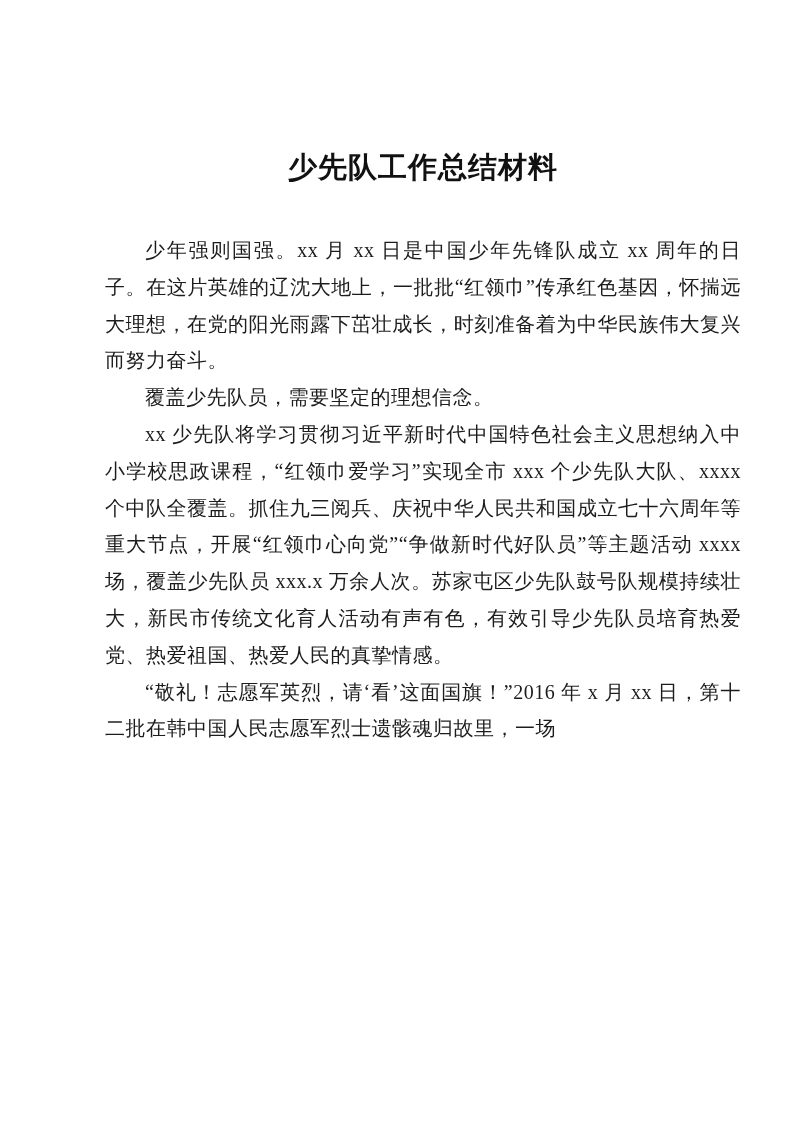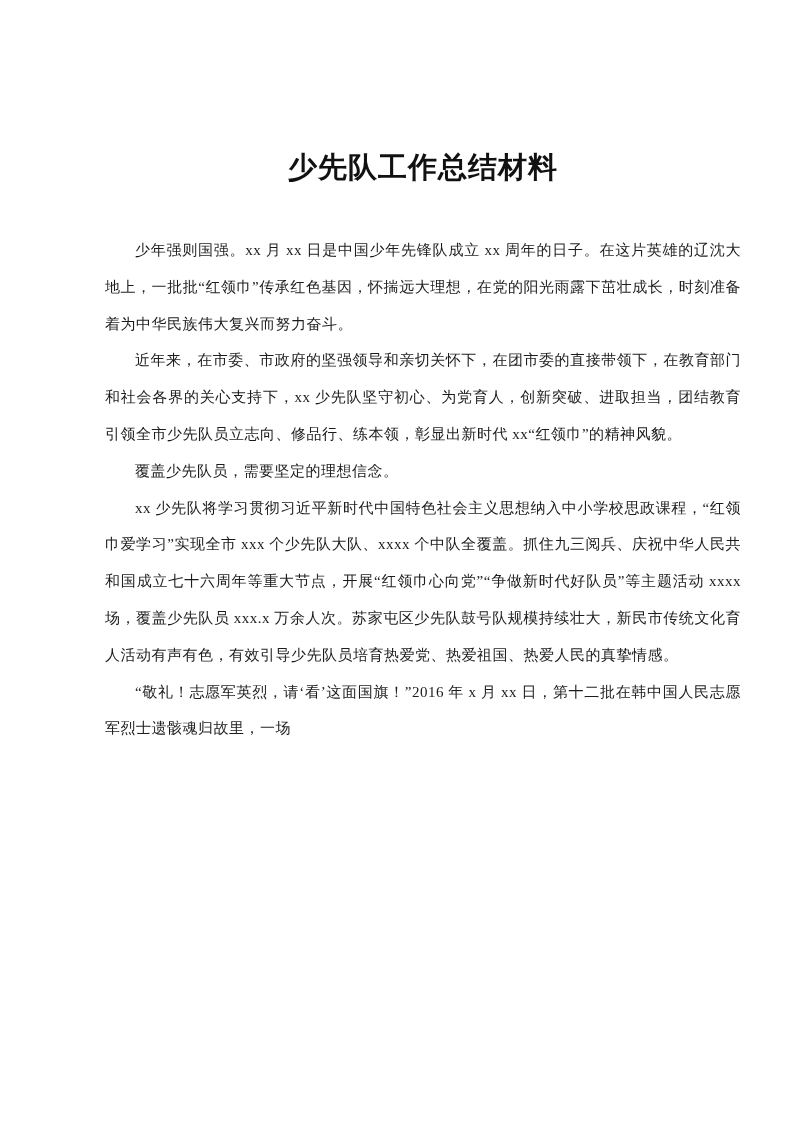--- a/index.html
+++ b/index.html
@@ -22,42 +22,41 @@
     margin: 0 0 42px 0;
     font-size: 29px;
     line-height: 46px;
     font-weight: 700;
     text-align: center;
     letter-spacing: 1px;
     color: #111111;
   }
   .para {
     margin: 0;
-    font-size: 15px;
+    font-size: 20px;
     line-height: 36.8px;
     letter-spacing: 0.5px;
     text-align: justify;
     text-justify: inter-character;
     text-indent: 2em;
     word-break: break-all;
   }
   .para.heading {
     font-weight: 700;
     color: #111111;
   }
 </style>
 </head>
 <body>
 
 <div class="page">
   <h1 class="doc-title">少先队工作总结材料</h1>
 
   <p class="para">少年强则国强。xx 月 xx 日是中国少年先锋队成立 xx 周年的日子。在这片英雄的辽沈大地上，一批批“红领巾”传承红色基因，怀揣远大理想，在党的阳光雨露下茁壮成长，时刻准备着为中华民族伟大复兴而努力奋斗。</p>
 
-  <p class="para">近年来，在市委、市政府的坚强领导和亲切关怀下，在团市委的直接带领下，在教育部门和社会各界的关心支持下，xx 少先队坚守初心、为党育人，创新突破、进取担当，团结教育引领全市少先队员立志向、修品行、练本领，彰显出新时代 xx“红领巾”的精神风貌。</p>
 
 
   <p class="para">覆盖少先队员，需要坚定的理想信念。</p>
 
   <p class="para">xx 少先队将学习贯彻习近平新时代中国特色社会主义思想纳入中小学校思政课程，“红领巾爱学习”实现全市 xxx 个少先队大队、xxxx 个中队全覆盖。抓住九三阅兵、庆祝中华人民共和国成立七十六周年等重大节点，开展“红领巾心向党”“争做新时代好队员”等主题活动 xxxx 场，覆盖少先队员 xxx.x 万余人次。苏家屯区少先队鼓号队规模持续壮大，新民市传统文化育人活动有声有色，有效引导少先队员培育热爱党、热爱祖国、热爱人民的真挚情感。</p>
 
   <p class="para">“敬礼！志愿军英烈，请‘看’这面国旗！”2016 年 x 月 xx 日，第十二批在韩中国人民志愿军烈士遗骸魂归故里，一场</p>
 </div>
 
 </body></html>

